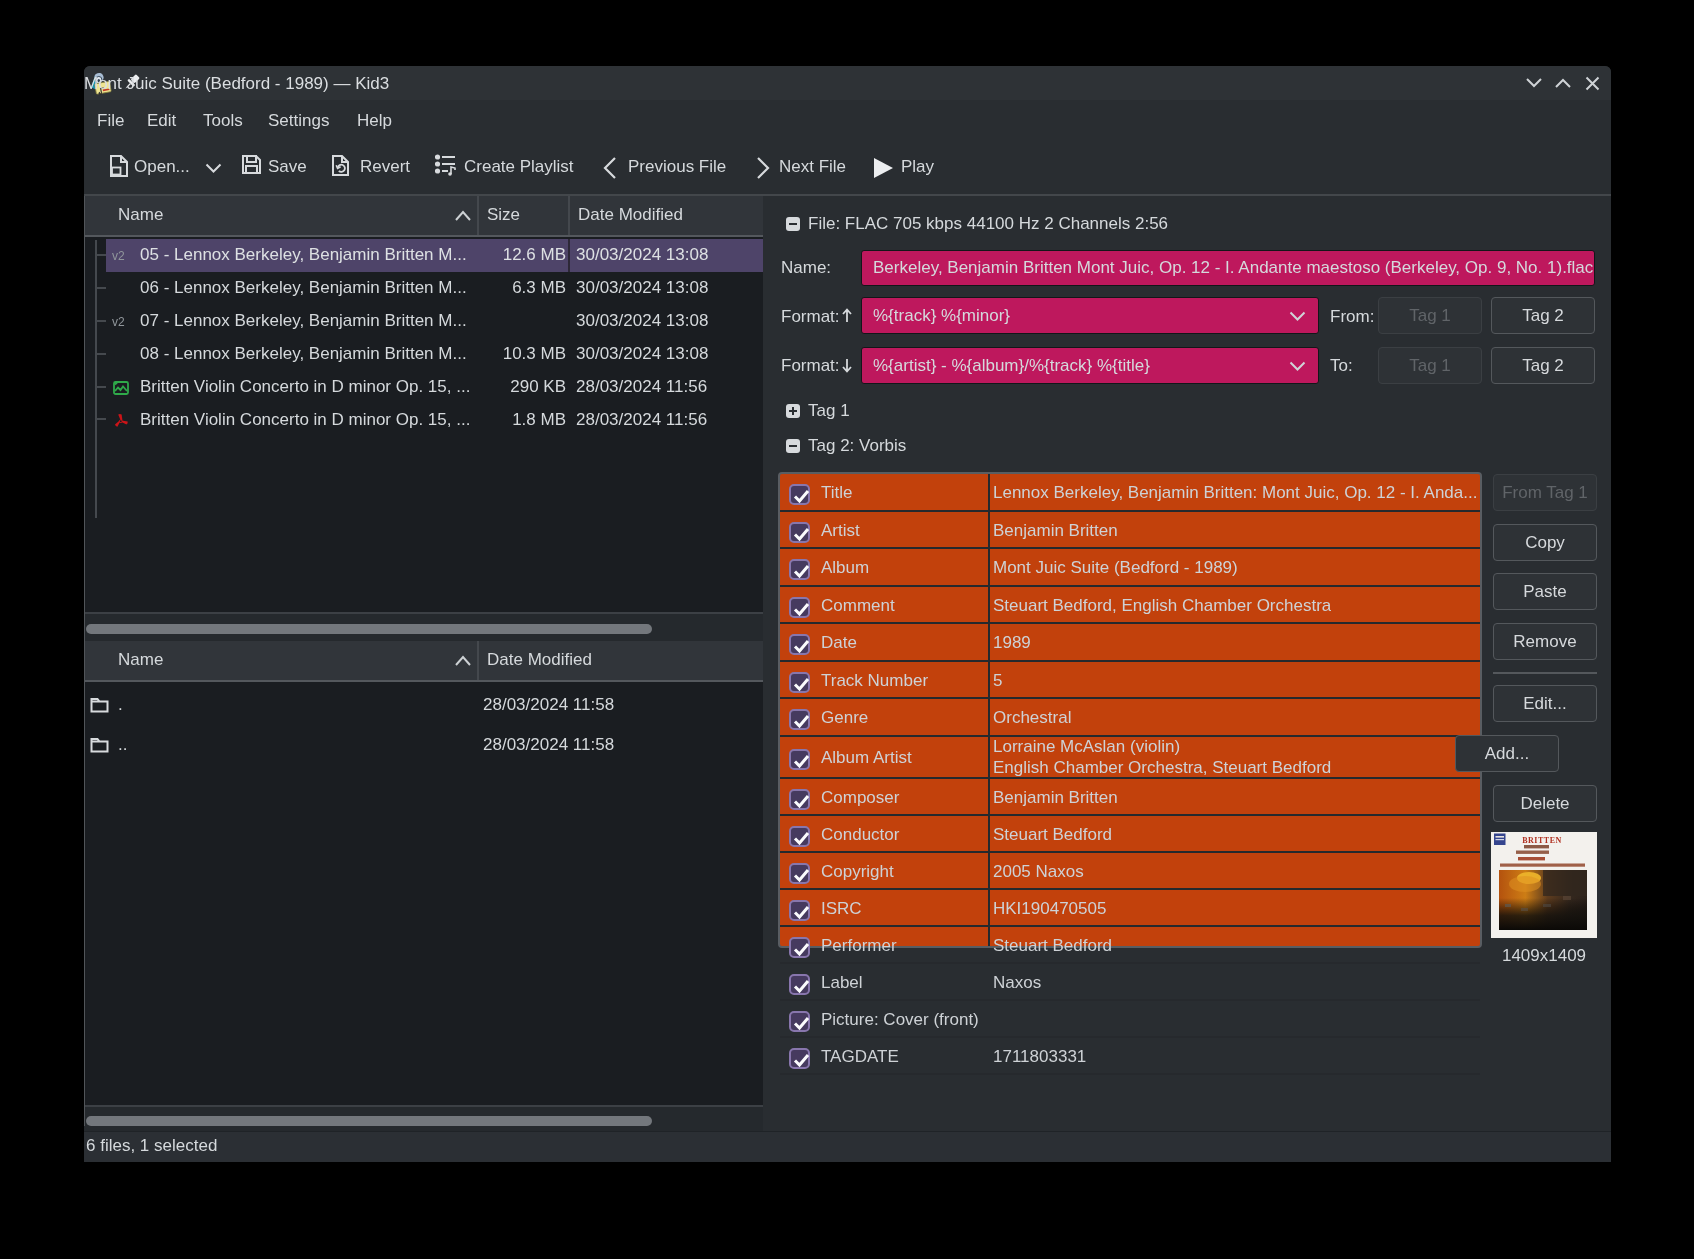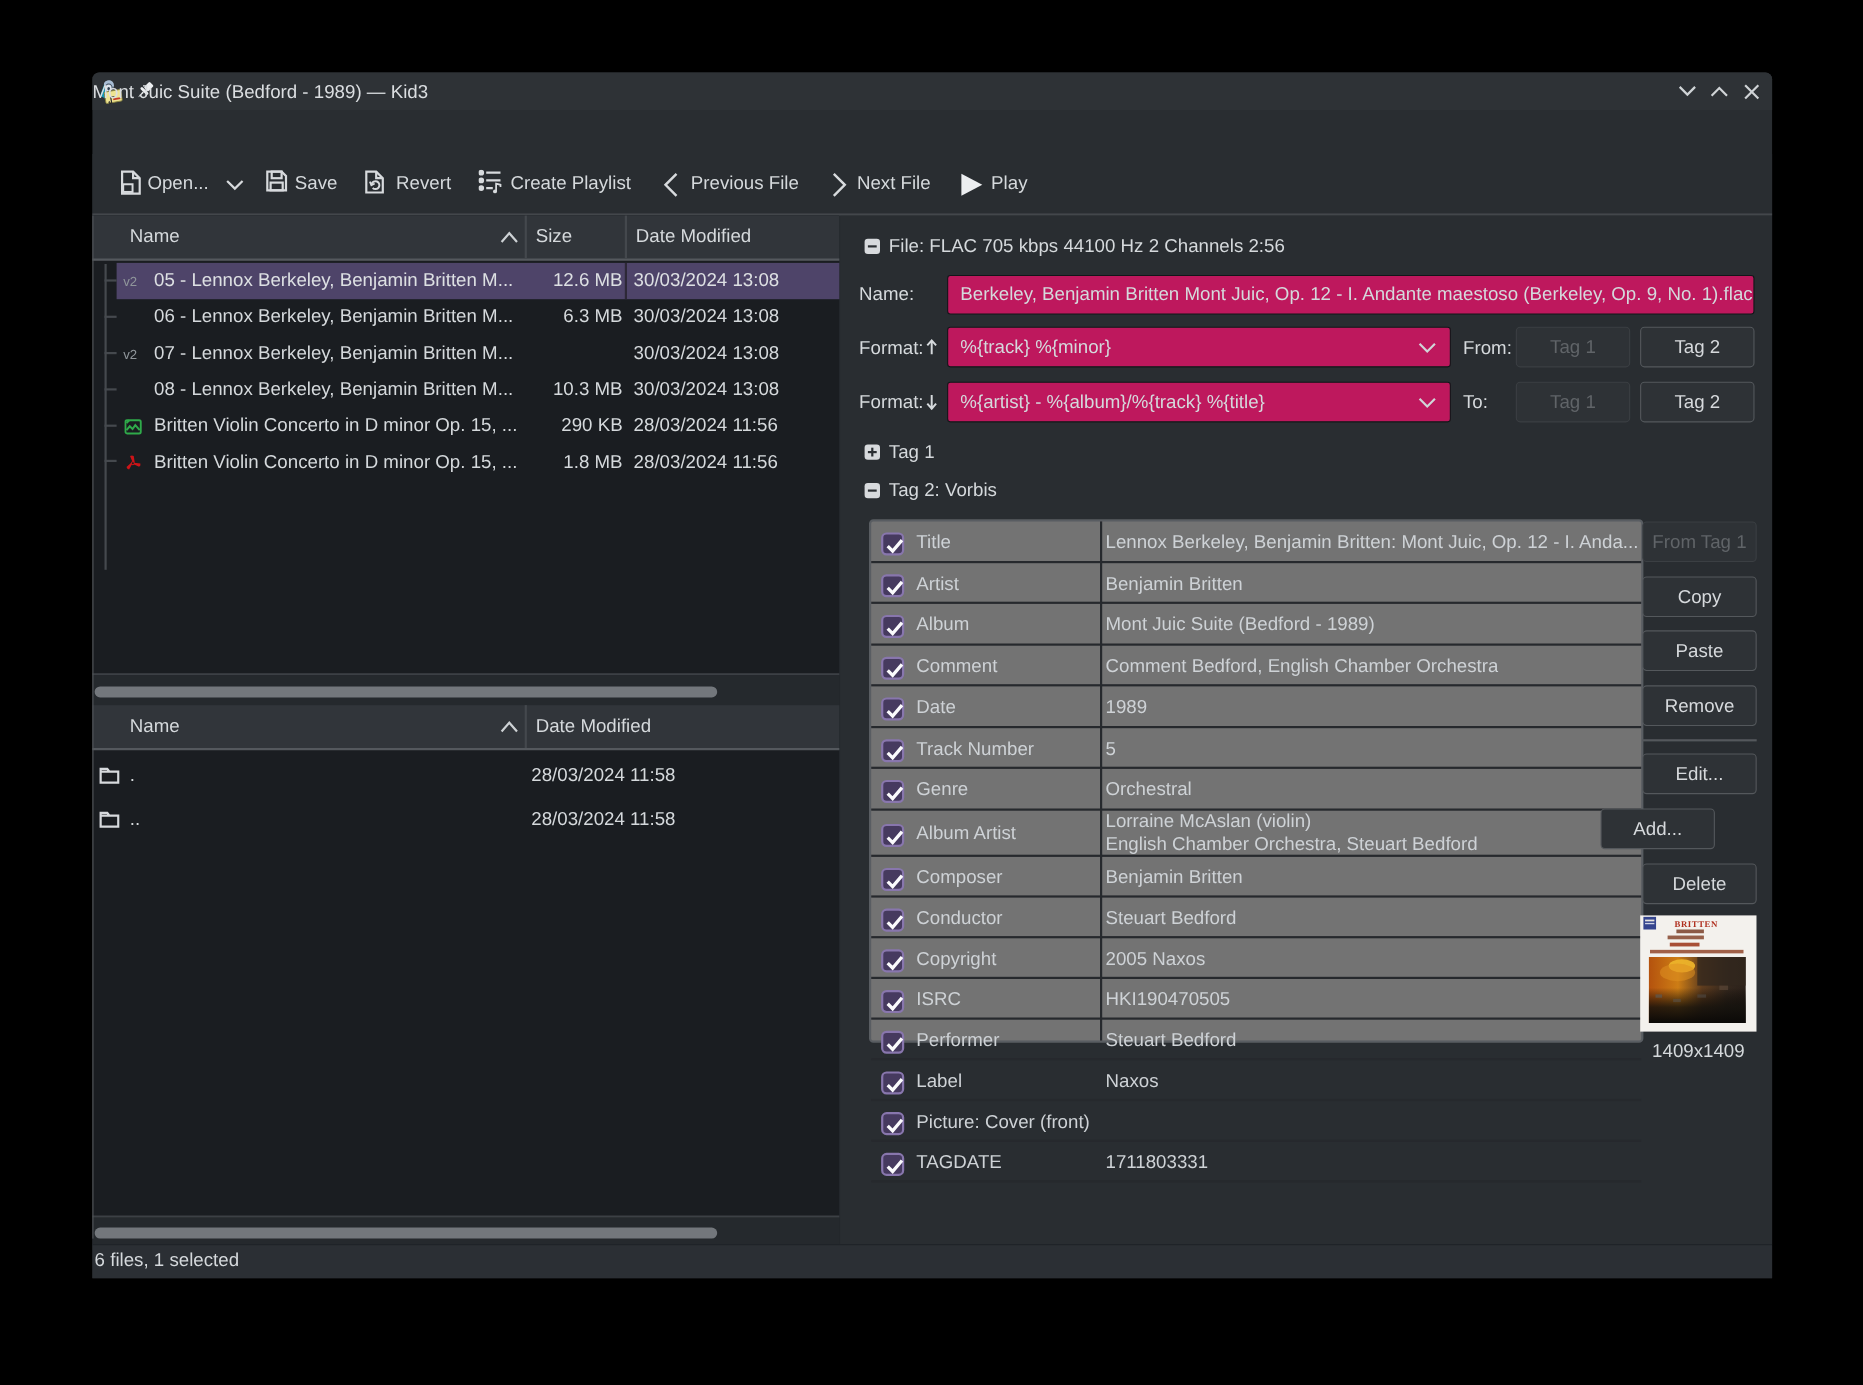--- a/index.html
+++ b/index.html
@@ -47,21 +47,21 @@
 .cicon:after { content:""; position:absolute; left:3px; top:6px; width:8px; height:2px; background:#2a2e32; }
 .cicon.plus:before { content:""; position:absolute; left:6px; top:3px; width:2px; height:8px; background:#2a2e32; }
 .input { position:absolute; background:#be185d; border:1px solid #131619; border-radius:3px;
   color:#d5d9dc; font-size:17px; padding-left:11px; display:flex; align-items:center; white-space:nowrap; overflow:hidden; }
 .btn { position:absolute; width:104px; height:37px; background:#2e3236; border:1px solid #54585c;
   border-radius:4px; color:#d6d9dc; font-size:17px; display:flex; align-items:center; justify-content:center; }
 .btn.dis { border-color:#3b3f43; color:#606468; }
 
 
 .tagtable { position:absolute; left:694px; top:406px; width:704px; height:476px;
-  background:#737373; border:2px solid #595d62; border-radius:4px;margin-left:12px; }
+  background:#c2410c; border:2px solid #595d62; border-radius:4px; }
 .trow { position:relative; width:100%; border-bottom:2px solid #26292d; }
 .trow .name { position:absolute; left:41px; color:#ced2d6; font-size:17px; white-space:nowrap; }
 .trow .val { position:absolute; left:213px; color:#ced2d6; font-size:17px; white-space:nowrap; overflow:hidden; max-width:486px; }
 .cb { position:absolute; left:9px; width:21px; height:21px; background:#463a5f;
   border:2px solid #8876ad; border-radius:5px; }
 .cb svg { position:absolute; left:1px; top:2px; }
 .vline { position:absolute; left:208px; top:0; bottom:0; width:2px; background:#26292d; }
 
 .statusbar { position:absolute; left:0; top:1065px; width:100%; height:31px; background:#2b2f34;
   border-top:1px solid #1f2327; }
@@ -94,20 +94,27 @@
       <path d="M1 2 L8 9 L15 2" stroke="#cfd3d6" stroke-width="2" fill="none"></path>
     </svg>
     <svg class="abs" style="left:1471px;top:11px" width="16" height="12" viewBox="0 0 16 12">
       <path d="M1 10 L8 3 L15 10" stroke="#cfd3d6" stroke-width="2" fill="none"></path>
     </svg>
     <svg class="abs" style="left:1501px;top:10px" width="15" height="15" viewBox="0 0 15 15">
       <path d="M1.5 1.5 L13.5 13.5 M13.5 1.5 L1.5 13.5" stroke="#cfd3d6" stroke-width="2" fill="none"></path>
     </svg>
   </div>
 
+  <div class="menubar">
+    <span class="t" style="left:13px">File</span>
+    <span class="t" style="left:63px">Edit</span>
+    <span class="t" style="left:119px">Tools</span>
+    <span class="t" style="left:184px">Settings</span>
+    <span class="t" style="left:273px">Help</span>
+  </div>
 
   <div class="toolbar">
     <svg class="ticon" style="left:25px" width="21" height="24" viewBox="0 0 21 24">
       <path d="M2 2 h10 l6 6 v14 h-16 z" fill="none" stroke="#d7dadd" stroke-width="2"></path>
       <path d="M12 2 v6 h6" fill="none" stroke="#d7dadd" stroke-width="2"></path>
       <rect x="3" y="13.5" width="8.5" height="7" fill="#292d31" stroke="#d7dadd" stroke-width="1.8"></rect>
     </svg>
     <span class="t" style="left:50px">Open...</span>
     <svg class="ticon" style="left:121px;top:23px" width="17" height="11" viewBox="0 0 17 11">
       <path d="M1.5 1.5 L8.5 8.5 L15.5 1.5" stroke="#d7dadd" stroke-width="2" fill="none"></path>
@@ -314,21 +321,21 @@
     <span class="name" style="top:9.25px">Album</span>
     <span class="val" style="top:9.25px">Mont Juic Suite (Bedford - 1989)</span>
     </div>
     <div class="trow" style="height:37.5px">
     <span class="cb" style="top:10.25px">
           <svg width="19" height="17" viewBox="0 0 19 17">
             <path d="M3 8.5 L7.5 13 L16 3" stroke="#fbfbfd" stroke-width="3" fill="none"></path>
           </svg>
         </span>
     <span class="name" style="top:9.25px">Comment</span>
-    <span class="val" style="top:9.25px">Comment Bedford, English Chamber Orchestra</span>
+    <span class="val" style="top:9.25px">Steuart Bedford, English Chamber Orchestra</span>
     </div>
     <div class="trow" style="height:37.5px">
     <span class="cb" style="top:10.25px">
           <svg width="19" height="17" viewBox="0 0 19 17">
             <path d="M3 8.5 L7.5 13 L16 3" stroke="#fbfbfd" stroke-width="3" fill="none"></path>
           </svg>
         </span>
     <span class="name" style="top:9.25px">Date</span>
     <span class="val" style="top:9.25px">1989</span>
     </div>

